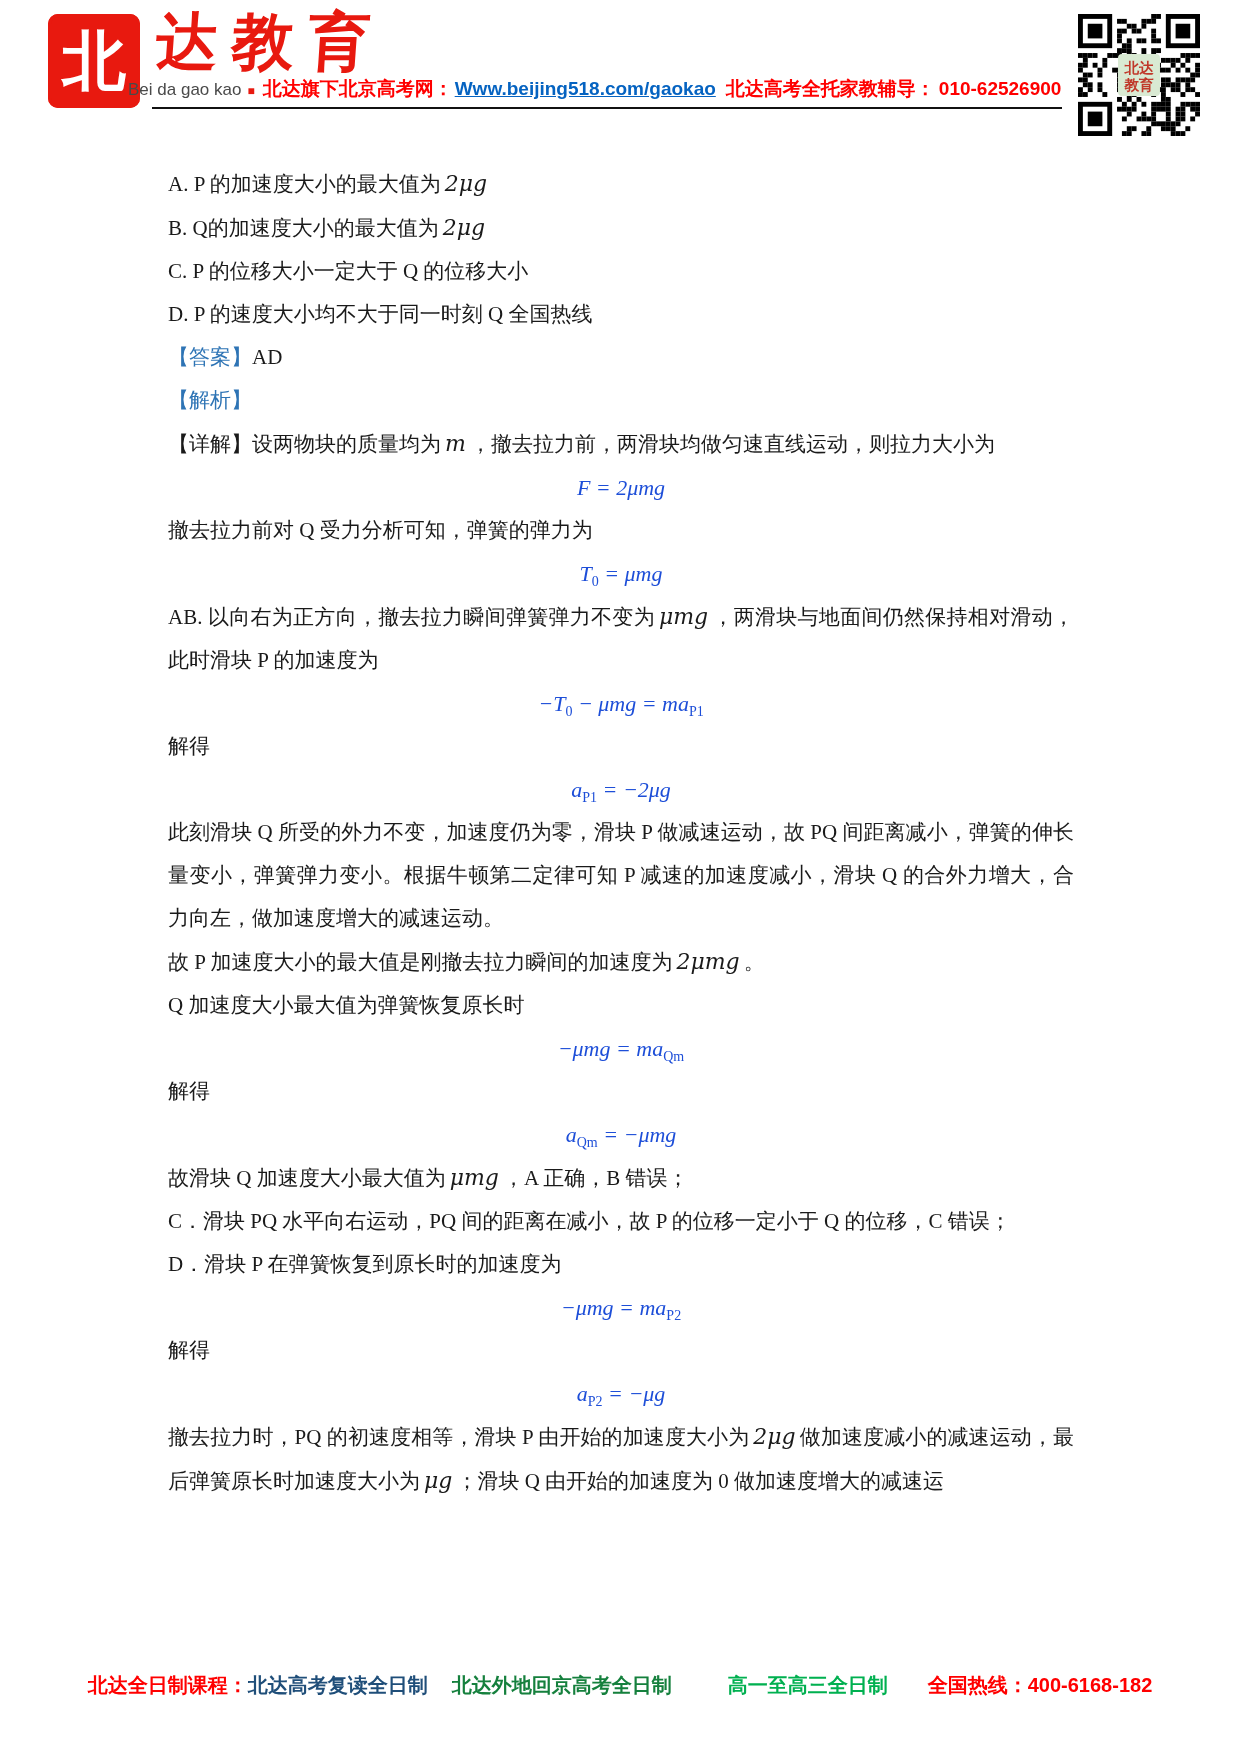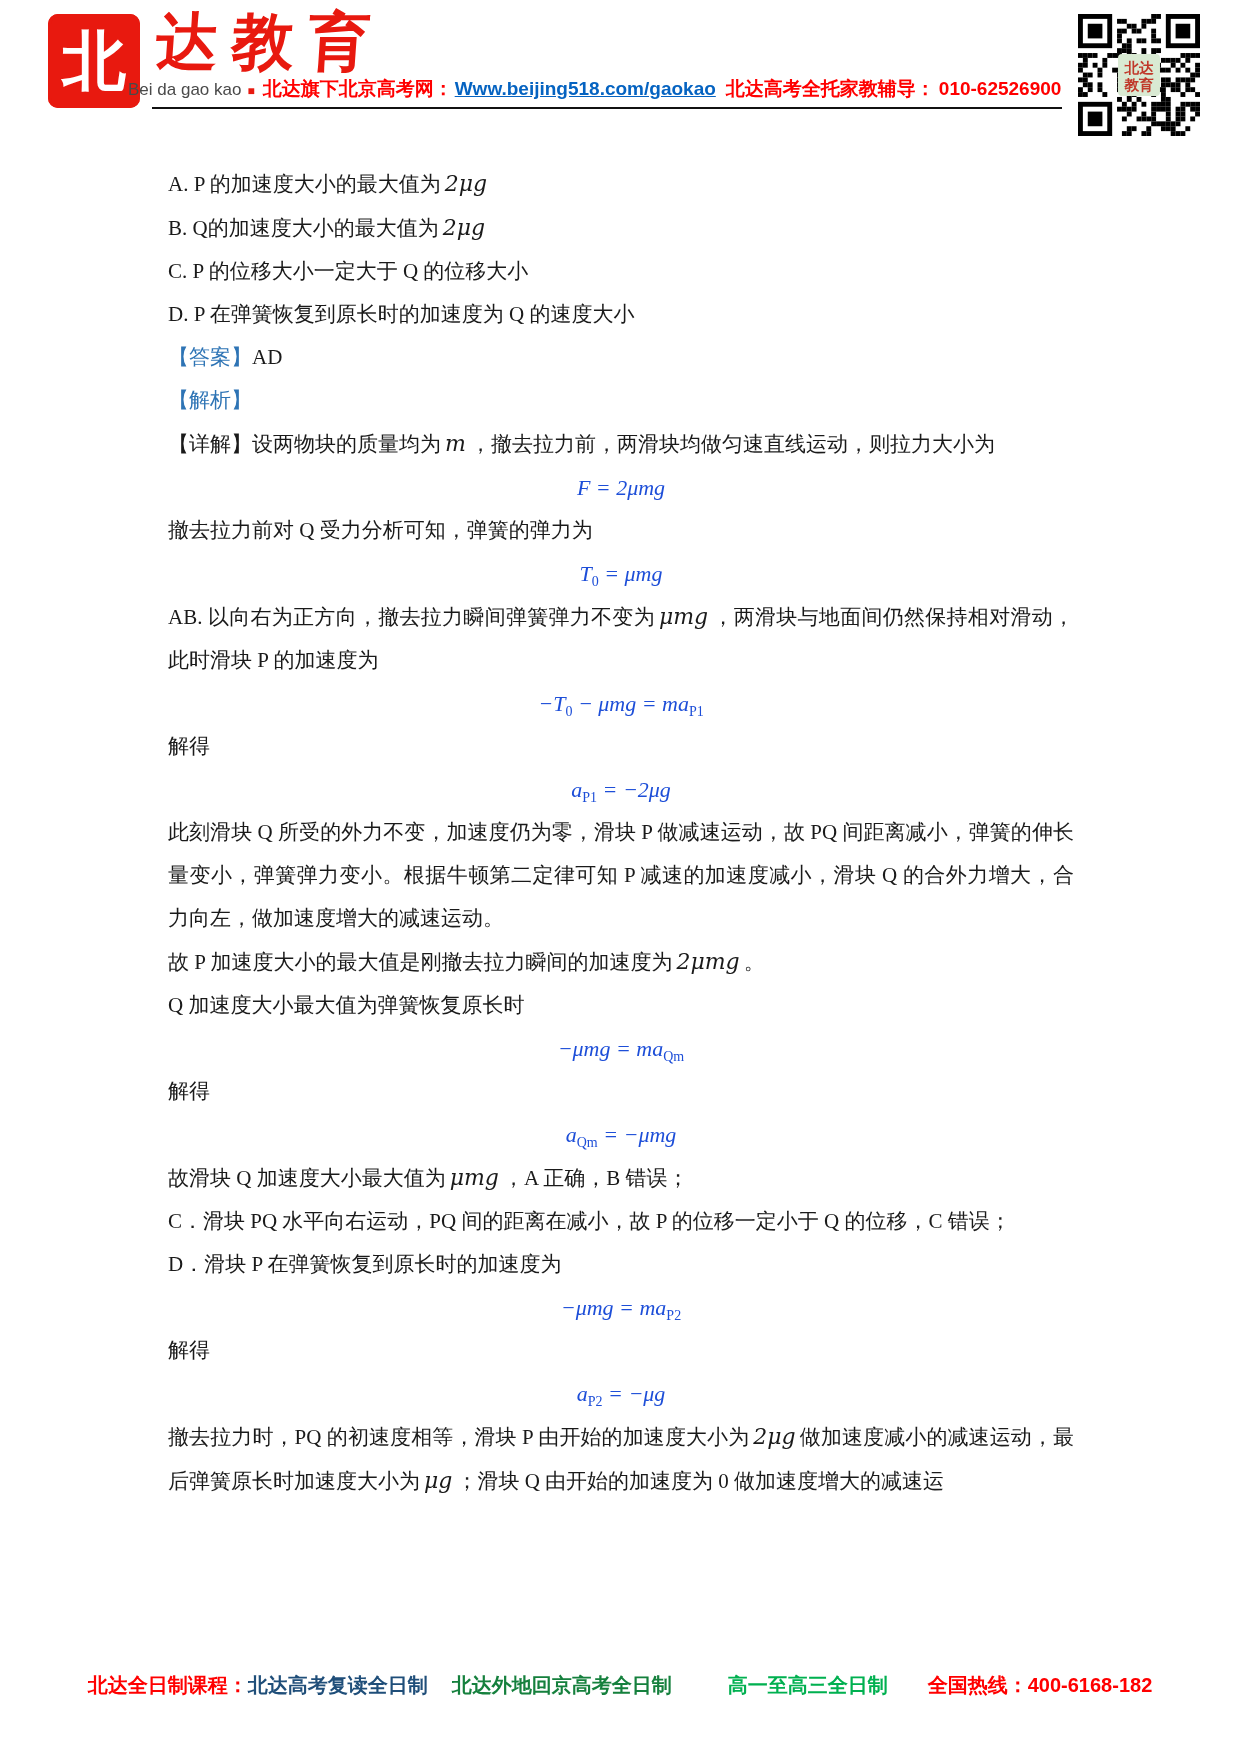--- a/index.html
+++ b/index.html
@@ -278,21 +278,21 @@
         <text x="62.5" y="60" text-anchor="middle" font-size="15" font-weight="bold" fill="#c0392b" font-family="&quot;Liberation Serif&quot;, serif">北达</text>
         <text x="62.5" y="78" text-anchor="middle" font-size="15" font-weight="bold" fill="#c0392b" font-family="&quot;Liberation Serif&quot;, serif">教育</text>
       </svg>
   </header>
 
   <main class="doc">
     <div id="doc-blocks">
         <p class="para"><span class="cn">A.  P 的加速度大小的最大值为</span><span class="math">2μg</span></p>
         <p class="para"><span class="cn">B.  Q的加速度大小的最大值为</span><span class="math">2μg</span></p>
         <p class="para"><span class="cn">C.  P 的位移大小一定大于 Q 的位移大小</span></p>
-        <p class="para"><span class="cn">D.  P 在弹簧恢复到原长时的加速度为 Q 的速度大小</span></p>
+        <p class="para"><span class="cn">D.  P 的速度大小均不大于同一时刻 Q 全国热线</span></p>
         <p class="para"><span class="bracket cn">【答案】</span><span class="cn">AD</span></p>
         <p class="para"><span class="bracket cn">【解析】</span></p>
         <p class="para"><span class="cn">【详解】设两物块的质量均为</span><span class="math">m</span><span class="cn">，撤去拉力前，两滑块均做匀速直线运动，则拉力大小为</span></p>
         <div class="equation"><span>F = 2μmg</span></div>
         <p class="para"><span class="cn">撤去拉力前对 Q 受力分析可知，弹簧的弹力为</span></p>
         <div class="equation"><span>T</span><sub>0</sub><span> = μmg</span></div>
         <p class="para"><span class="cn">AB. 以向右为正方向，撤去拉力瞬间弹簧弹力不变为</span><span class="math">μmg</span><span class="cn">，两滑块与地面间仍然保持相对滑动，此时滑块 P 的加速度为</span></p>
         <div class="equation"><span>−T</span><sub>0</sub><span> − μmg = ma</span><sub>P1</sub></div>
         <p class="para"><span class="cn">解得</span></p>
         <div class="equation"><span>a</span><sub>P1</sub><span> = −2μg</span></div>

